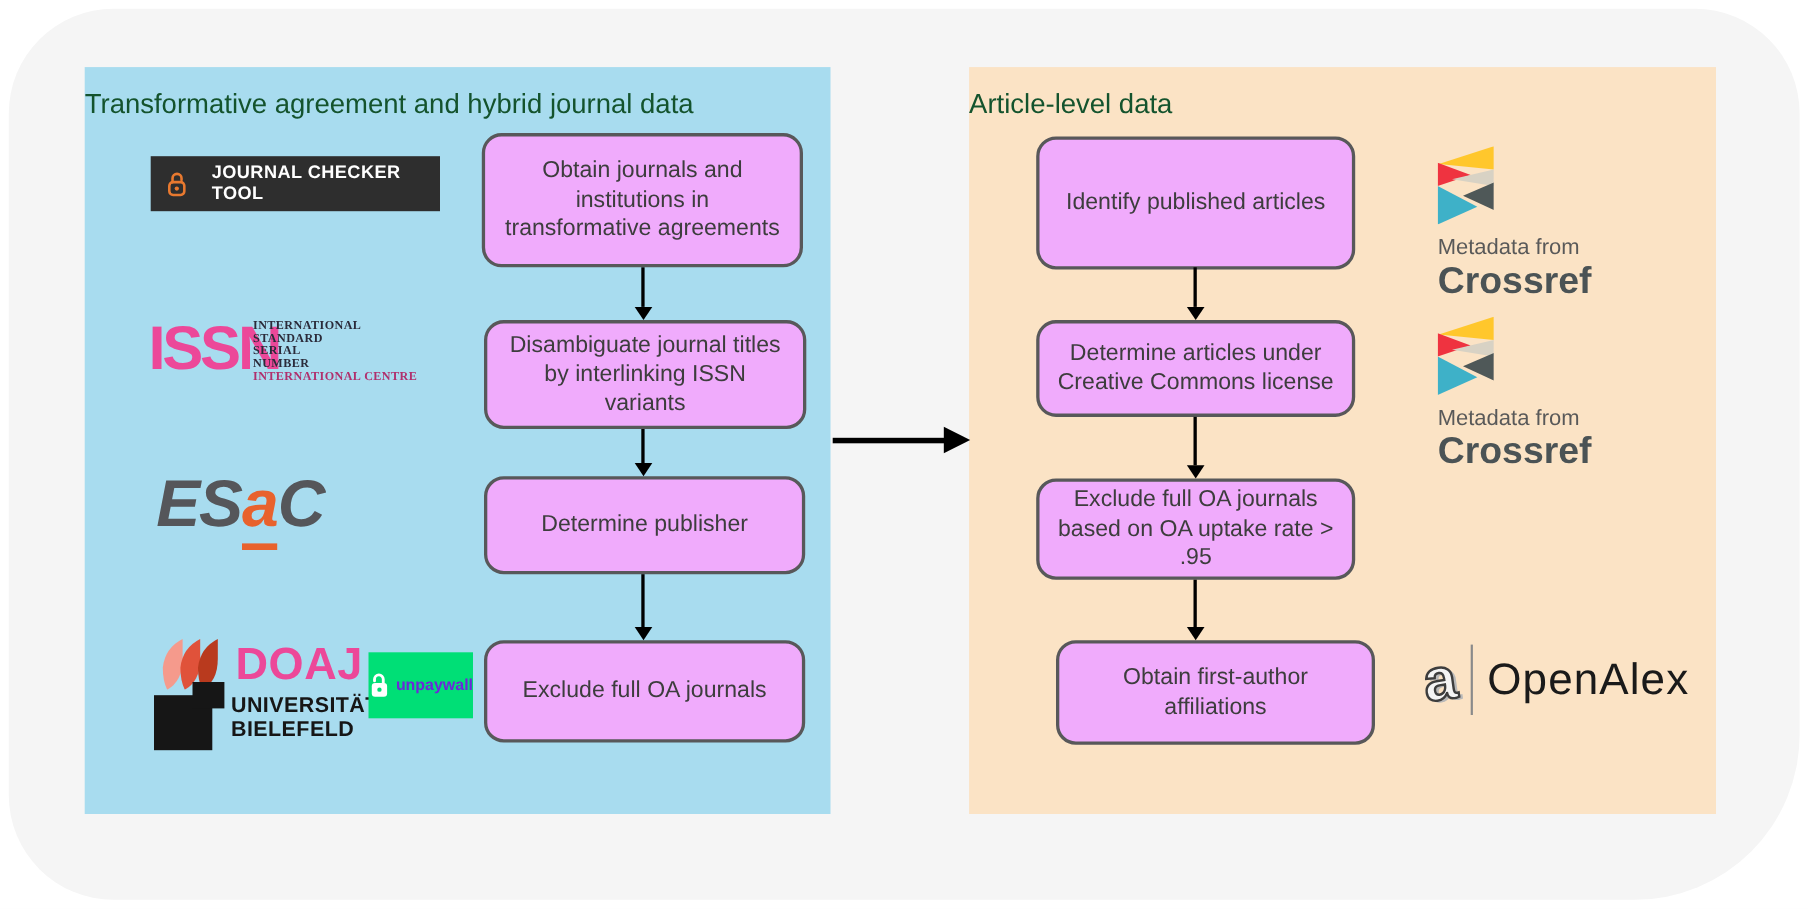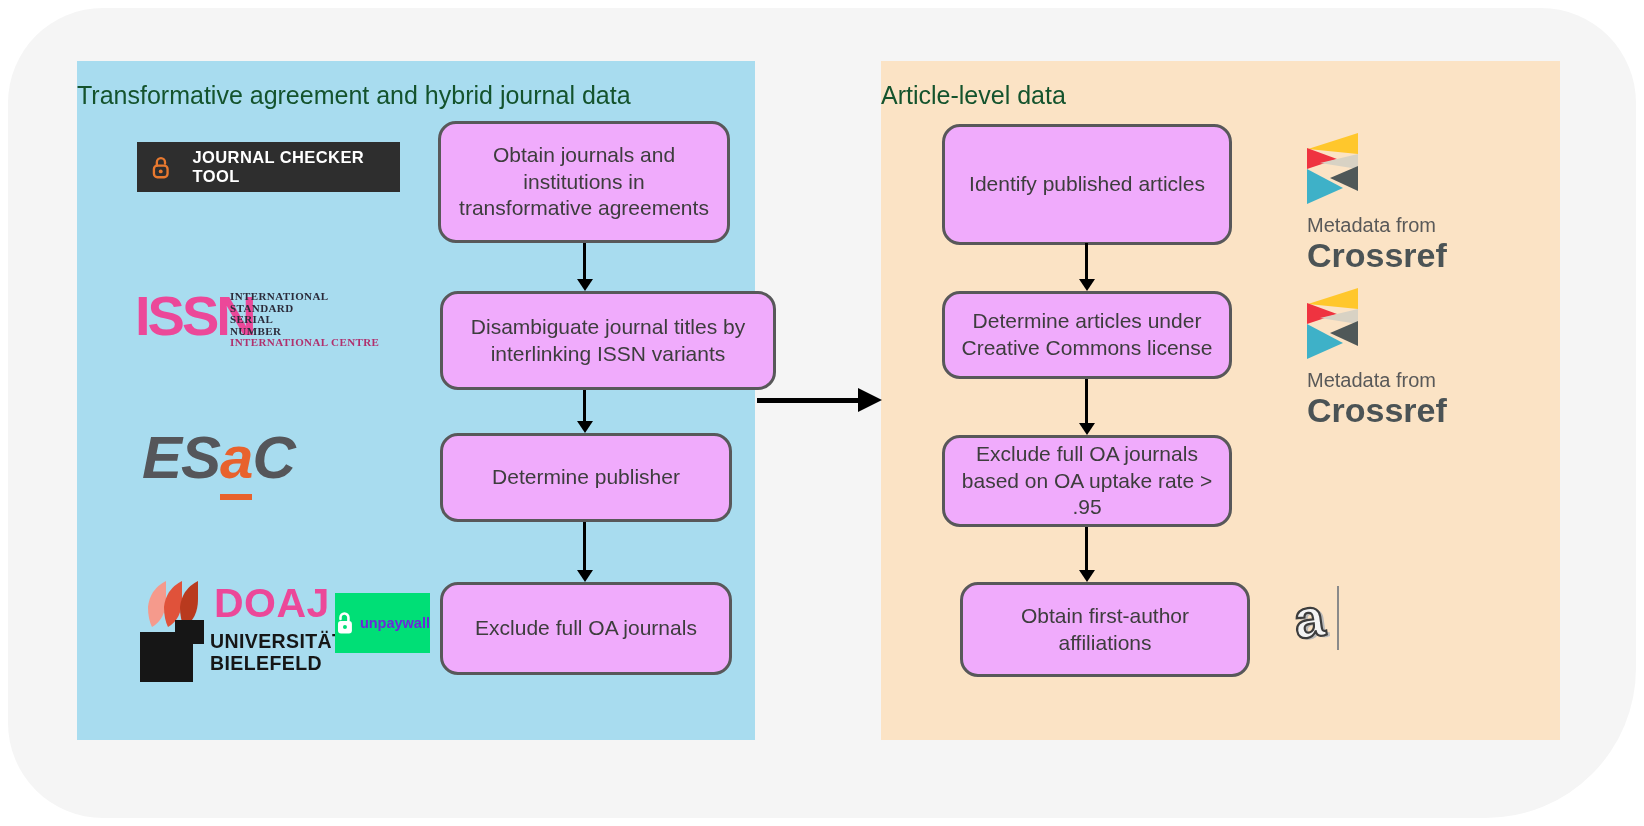--- a/index.html
+++ b/index.html
@@ -64,21 +64,21 @@
 
   <div class="panel panel-blue"></div>
   <div class="panel panel-orange"></div>
 
   <div class="panel-title" style="left:77px;width:678px;">Transformative agreement and hybrid journal data</div>
   <div class="panel-title" style="left:881px;width:679px;">Article-level data</div>
 
   <div class="flow-box" style="left:438px;top:121px;width:292px;height:122px;">
     <span>Obtain journals and institutions in transformative agreements</span>
   </div>
-  <div class="flow-box" style="left:440px;top:291px;width:336px;height:99px;">
+  <div class="flow-box" style="left:440px;top:291px;width:293px;height:99px;">
     <span>Disambiguate journal titles by interlinking ISSN variants</span>
   </div>
   <div class="flow-box" style="left:440px;top:433px;width:292px;height:89px;">
     <span>Determine publisher</span>
   </div>
   <div class="flow-box" style="left:440px;top:582px;width:292px;height:93px;">
     <span>Exclude full OA journals</span>
   </div>
 
   <div class="flow-box" style="left:942px;top:124px;width:290px;height:121px;">
@@ -178,14 +178,15 @@
     </svg>
     <div>
       <div class="crossref-prefix">Metadata from</div>
       <div class="crossref-name">Crossref</div>
     </div>
   </div>
 
   <div class="openalex">
     <span class="oa-mark">a</span>
     <span class="oa-divider"></span>
+    <span class="oa-name">OpenAlex</span>
   </div>
 </div>
 
 </body></html>

